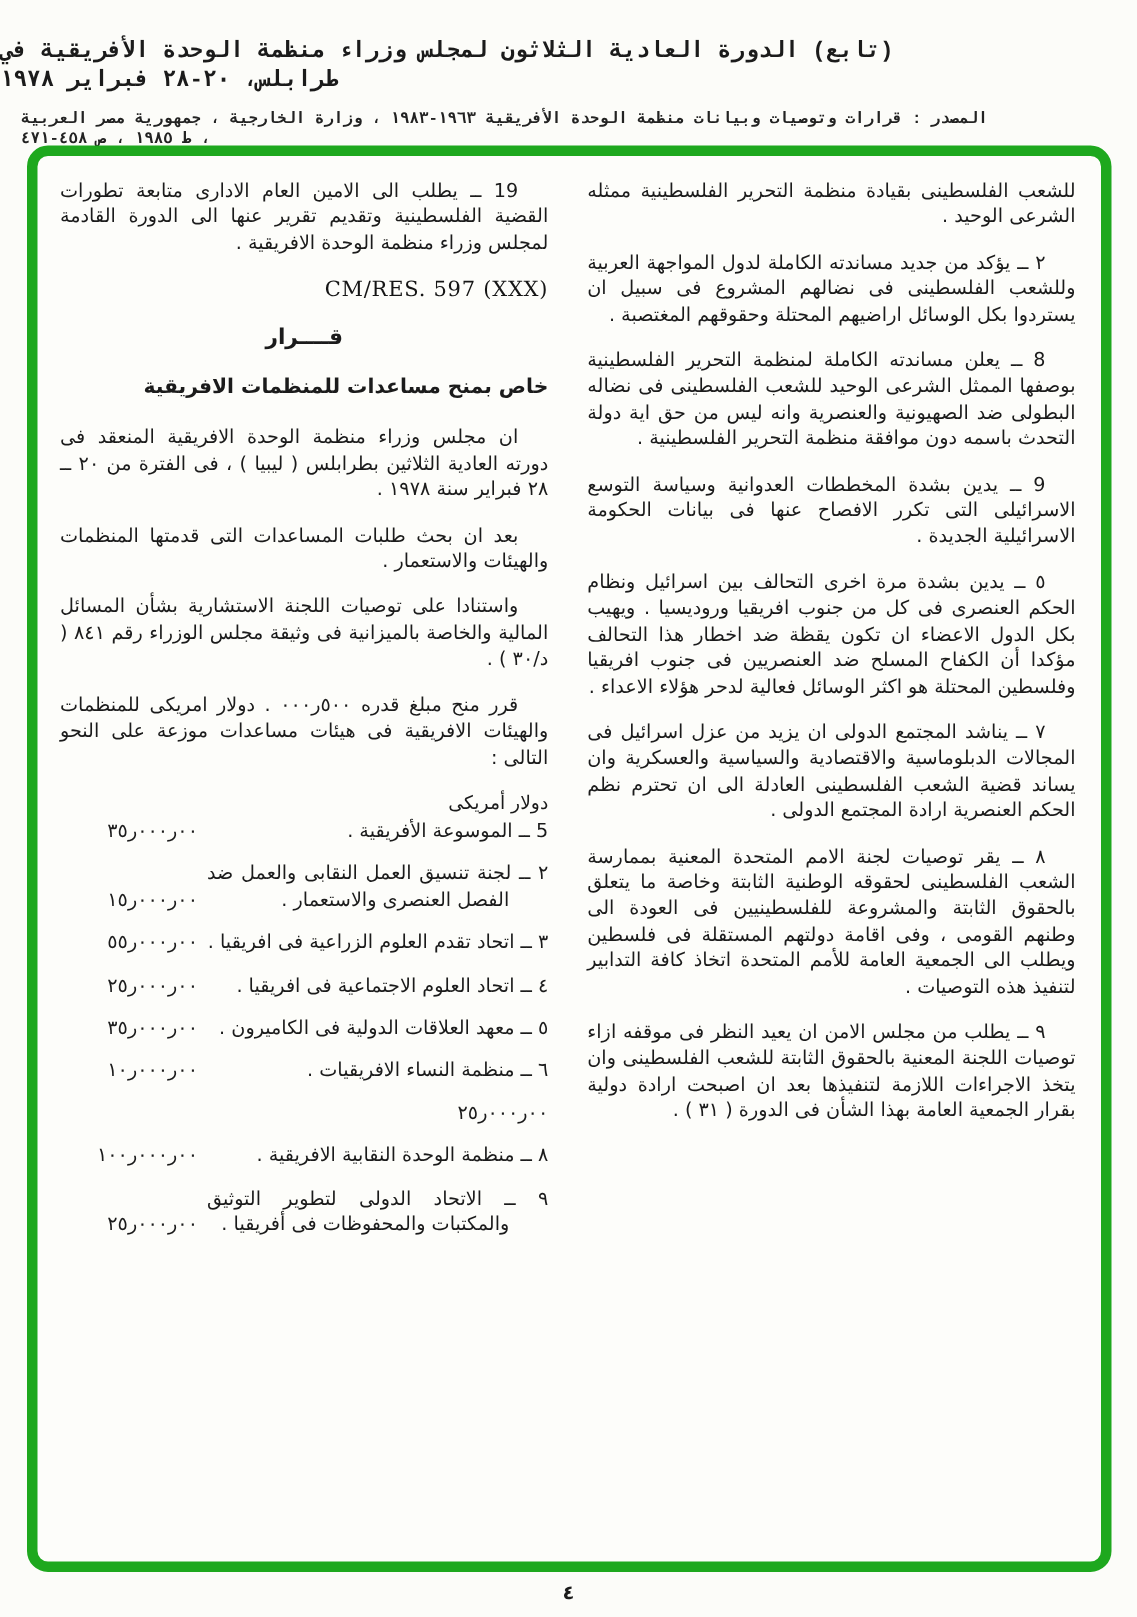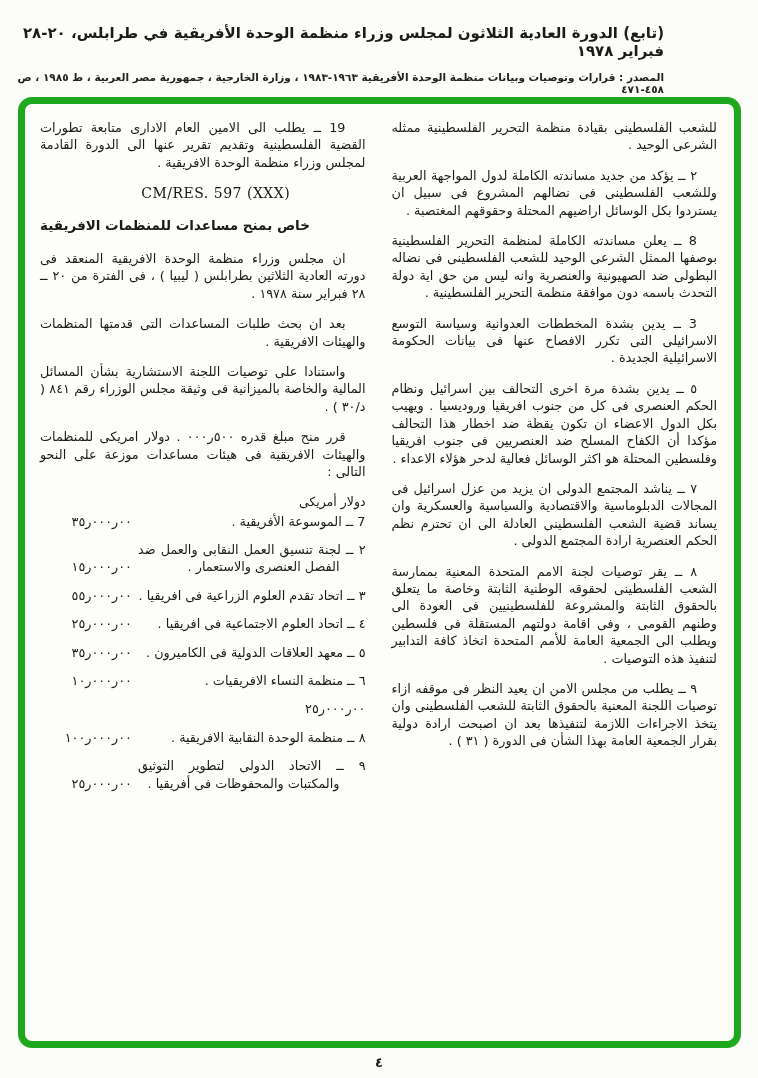--- a/index.html
+++ b/index.html
@@ -2,42 +2,42 @@
 <html lang="ar"><head>
 <meta charset="utf-8">
 <style>
   html,body{margin:0;padding:0;}
   body{
     width:758px;height:1078px;position:relative;
     background:#fcfcf9;color:#1b1b1b;
     font-family:"DejaVu Sans",sans-serif;
     overflow:hidden;
   }
-  .header{position:absolute;top:24px;left:0;width:664px;text-align:right;direction:rtl;}
+  .header{position:absolute;top:24px;left:0;width:664px;text-align:left;direction:rtl;font-family:Liberation Mono, monospace;}
   .doc-title{font-size:15px;font-weight:bold;letter-spacing:0;}
   .doc-source{font-size:10.5px;font-weight:bold;margin-top:11px;color:#222;margin-left:14px;}
   .doc-box{
     position:absolute;left:18px;top:97px;width:723px;height:951px;
     border:7px solid #1ea81e;border-radius:14px;box-sizing:border-box;
     background:#fdfdfa;
   }
   .columns{
     display:flex;direction:rtl;gap:26px;
     padding:15px 17px 10px 15px;box-sizing:border-box;height:100%;
   }
   .col{flex:1;direction:rtl;text-align:justify;font-size:12.8px;line-height:17.4px;}
   .col p{margin:0 0 13px 0;text-indent:20px;}
   .col p.no-indent{text-indent:0;}
   .res-code{
-    direction:ltr;text-align:center;margin:14px 0 14px 6px;padding-left:20px;
+    direction:ltr;text-align:right;margin:14px 0 14px 6px;padding-left:20px;
     font-family:"DejaVu Serif","Liberation Serif",serif;
     font-size:14px;letter-spacing:0.5px;color:#151515;
   }
   .res-heading{text-align:center;font-weight:bold;font-size:14.5px;margin:6px 0 16px 0;}
-  .res-subheading{text-align:left;font-weight:bold;font-size:13.5px;margin:0 0 16px 0;}
+  .res-subheading{text-align:right;font-weight:bold;font-size:13.5px;margin:0 0 16px 0;}
   .amount-header{
     direction:rtl;text-align:right;font-size:12.5px;margin:8px 0 0 0;
     padding-left:10px;line-height:15px;
   }
   .grant-list{margin-top:4px;}
   .grant-row{display:flex;direction:rtl;margin:0 0 11px 0;}
   .grant-name{
     flex:1;padding-left:6px;text-align:justify;
     padding-right:26px;text-indent:-26px;
   }
@@ -59,44 +59,45 @@
   <div class="doc-source">المصدر : قرارات وتوصيات وبيانات منظمة الوحدة الأفريقية ١٩٦٣-١٩٨٣ ، وزارة الخارجية ، جمهورية مصر العربية ، ط ١٩٨٥ ، ص ٤٥٨-٤٧١</div>
 </div>
 
 <div class="doc-box">
   <div class="columns">
 
     <div class="col">
       <p class="no-indent">للشعب الفلسطينى بقيادة منظمة التحرير الفلسطينية ممثله الشرعى الوحيد .</p>
       <p>٢ ــ يؤكد من جديد مساندته الكاملة لدول المواجهة العربية وللشعب الفلسطينى فى نضالهم المشروع فى سبيل ان يستردوا بكل الوسائل اراضيهم المحتلة وحقوقهم المغتصبة .</p>
       <p>8 ــ يعلن مساندته الكاملة لمنظمة التحرير الفلسطينية بوصفها الممثل الشرعى الوحيد للشعب الفلسطينى فى نضاله البطولى ضد الصهيونية والعنصرية وانه ليس من حق اية دولة التحدث باسمه دون موافقة منظمة التحرير الفلسطينية .</p>
-      <p>3 ــ يدين بشدة المخططات العدوانية وسياسة التوسع الاسرائيلى التى تكرر الافصاح عنها فى بيانات الحكومة الاسرائيلية الجديدة .</p>
+      <p>9 ــ يدين بشدة المخططات العدوانية وسياسة التوسع الاسرائيلى التى تكرر الافصاح عنها فى بيانات الحكومة الاسرائيلية الجديدة .</p>
       <p>٥ ــ يدين بشدة مرة اخرى التحالف بين اسرائيل ونظام الحكم العنصرى فى كل من جنوب افريقيا وروديسيا . ويهيب بكل الدول الاعضاء ان تكون يقظة ضد اخطار هذا التحالف مؤكدا أن الكفاح المسلح ضد العنصريين فى جنوب افريقيا وفلسطين المحتلة هو اكثر الوسائل فعالية لدحر هؤلاء الاعداء .</p>
       <p>٧ ــ يناشد المجتمع الدولى ان يزيد من عزل اسرائيل فى المجالات الدبلوماسية والاقتصادية والسياسية والعسكرية وان يساند قضية الشعب الفلسطينى العادلة الى ان تحترم نظم الحكم العنصرية ارادة المجتمع الدولى .</p>
       <p>٨ ــ يقر توصيات لجنة الامم المتحدة المعنية بممارسة الشعب الفلسطينى لحقوقه الوطنية الثابتة وخاصة ما يتعلق بالحقوق الثابتة والمشروعة للفلسطينيين فى العودة الى وطنهم القومى ، وفى اقامة دولتهم المستقلة فى فلسطين ويطلب الى الجمعية العامة للأمم المتحدة اتخاذ كافة التدابير لتنفيذ هذه التوصيات .</p>
       <p>٩ ــ يطلب من مجلس الامن ان يعيد النظر فى موقفه ازاء توصيات اللجنة المعنية بالحقوق الثابتة للشعب الفلسطينى وان يتخذ الاجراءات اللازمة لتنفيذها بعد ان اصبحت ارادة دولية بقرار الجمعية العامة بهذا الشأن فى الدورة ( ٣١ ) .</p>
     </div>
 
     <div class="col">
       <p>19 ــ يطلب الى الامين العام الادارى متابعة تطورات القضية الفلسطينية وتقديم تقرير عنها الى الدورة القادمة لمجلس وزراء منظمة الوحدة الافريقية .</p>
 
       <div class="res-code">CM/RES. 597 (XXX)</div>
 
+      <div class="res-heading">قــــرار</div>
       <div class="res-subheading">خاص بمنح مساعدات للمنظمات الافريقية</div>
 
       <p>ان مجلس وزراء منظمة الوحدة الافريقية المنعقد فى دورته العادية الثلاثين بطرابلس ( ليبيا ) ، فى الفترة من ٢٠ ــ ٢٨ فبراير سنة ١٩٧٨ .</p>
-      <p>بعد ان بحث طلبات المساعدات التى قدمتها المنظمات والهيئات الافريقية .</p>
+      <p>بعد ان بحث طلبات المساعدات التى قدمتها المنظمات والهيئات والاستعمار .</p>
       <p>واستنادا على توصيات اللجنة الاستشارية بشأن المسائل المالية والخاصة بالميزانية فى وثيقة مجلس الوزراء رقم ٨٤١ ( د/٣٠ ) .</p>
       <p>قرر منح مبلغ قدره ٥٠٠ر٠٠٠ . دولار امريكى للمنظمات والهيئات الافريقية فى هيئات مساعدات موزعة على النحو التالى :</p>
 
       <div class="amount-header">دولار أمريكى</div>
 
       <div class="grant-list">
         <div class="grant-row">
-          <div class="grant-name">7 ــ الموسوعة الأفريقية .</div>
+          <div class="grant-name">5 ــ الموسوعة الأفريقية .</div>
           <div class="grant-amount"><span class="amt">٣٥ر٠٠٠ر٠٠</span></div>
         </div>
         <div class="grant-row">
           <div class="grant-name">٢ ــ لجنة تنسيق العمل النقابى والعمل ضد الفصل العنصرى والاستعمار .</div>
           <div class="grant-amount"><span class="amt">١٥ر٠٠٠ر٠٠</span></div>
         </div>
         <div class="grant-row">
           <div class="grant-name">٣ ــ اتحاد تقدم العلوم الزراعية فى افريقيا .</div>
           <div class="grant-amount"><span class="amt">٥٥ر٠٠٠ر٠٠</span></div>
         </div>

